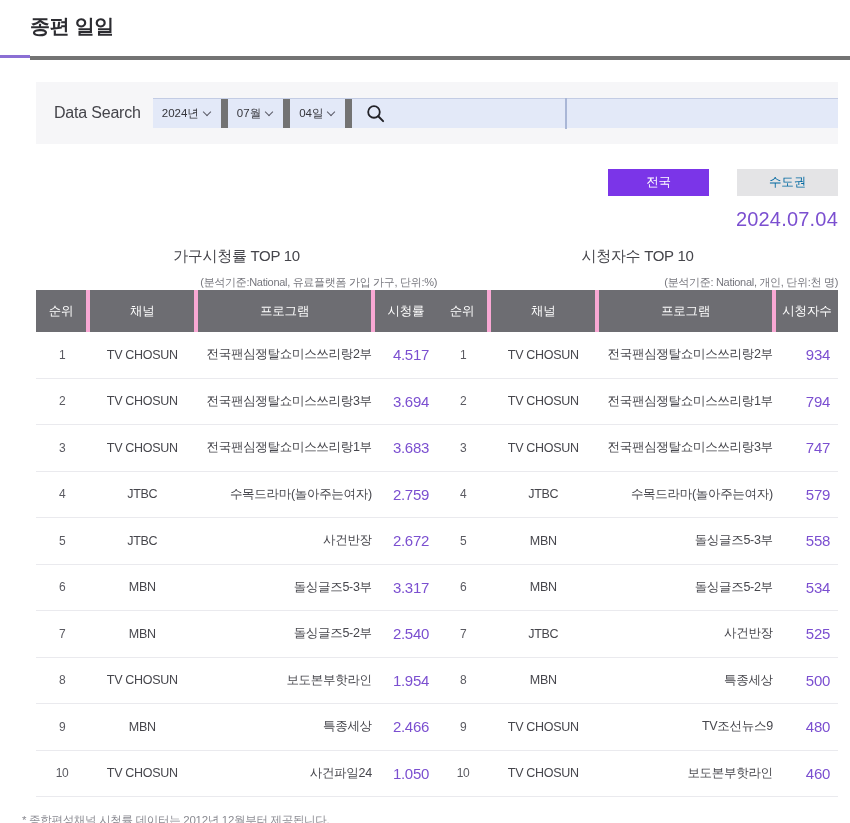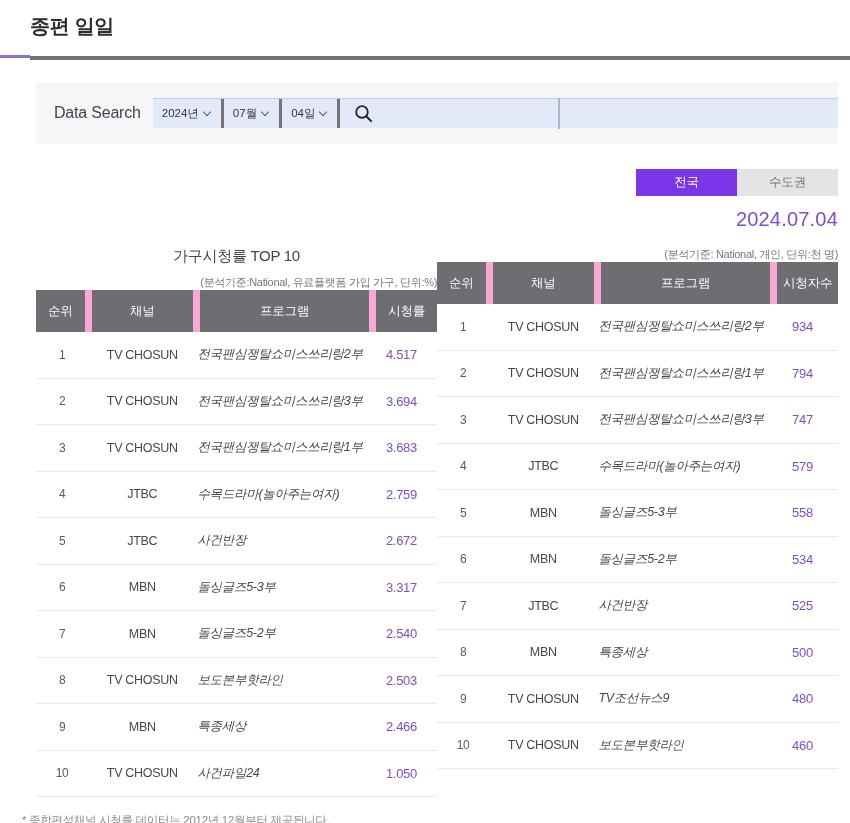--- a/index.html
+++ b/index.html
@@ -78,21 +78,21 @@
     align-items: stretch;
     position: relative;
   }
   .sel {
     display: flex;
     align-items: center;
     gap: 5px;
     padding: 0 9px;
     font-size: 11.5px;
     color: #34343a;
-    border-right: 3px solid #737373;
+    border-right: 7px solid #737373;
     background: #e3e9f8;
     cursor: pointer;
     white-space: nowrap;
   }
   .sel:first-child { border-left: none; }
   .chev {
     width: 8px; height: 8px;
     position: relative;
     top: -1px;
   }
@@ -144,21 +144,22 @@
     font-size: 12.5px;
     cursor: pointer;
     letter-spacing: -0.2px;
   }
   .toggle-btn.active {
     background: #7b35e8;
     color: #ffffff;
   }
   .toggle-btn.inactive {
     background: #e4e4e6;
-    color: #737373;
+    color: #0369a1;
+    margin-left: 28px;
   }
   .date-line {
     text-align: right;
     margin: 12px 12px 0 0;
     font-size: 20px;
     color: #7b4fd0;
     letter-spacing: 0.2px;
     font-weight: 500;
   }
 
@@ -191,38 +192,39 @@
     border-collapse: collapse;
     table-layout: fixed;
   }
   thead th {
     background: #6d6d72;
     color: #ffffff;
     font-size: 12.5px;
     font-weight: normal;
     height: 40px;
     letter-spacing: -0.2px;
-    border-right: 7px solid #f9a8d4;
+    border-right: 4px solid #f9a8d4;
   }
   thead th:last-child { border-right: none; }
   tbody td {
     height: 43.5px;
     font-size: 12.5px;
     color: #46464c;
     border-bottom: 1px solid #eaeaee;
     letter-spacing: -0.3px;
     text-align: center;
   }
   tbody tr:first-child td { border-top: none; }
   td.c-rank { color: #5a5a61; font-size: 12px; }
-  td.c-prog { text-align: left; font-style: italic; }
+  td.c-prog { text-align: right; }
   td.c-val {
     color: #7b4fd0;
+    text-align: right;
     padding-right: 8px;
-    font-size: 13px;
+    font-size: 15px;
   }
   .col-rank { width: 13%; }
   .col-ch { width: 27%; }
   .col-prog { width: 44%; }
   .col-val { width: 16%; }
 
   
   .footer-note {
     margin: 16px 0 0 22px;
     font-size: 11.5px;
@@ -340,39 +342,40 @@
         <tr>
             <td class="c-rank">7</td>
             <td>MBN</td>
             <td class="c-prog">돌싱글즈5-2부</td>
             <td class="c-val">2.540</td>
           </tr>
         <tr>
             <td class="c-rank">8</td>
             <td>TV CHOSUN</td>
             <td class="c-prog">보도본부핫라인</td>
-            <td class="c-val">2.503</td>
+            <td class="c-val">1.954</td>
           </tr>
         <tr>
             <td class="c-rank">9</td>
             <td>MBN</td>
             <td class="c-prog">특종세상</td>
             <td class="c-val">2.466</td>
           </tr>
         <tr>
             <td class="c-rank">10</td>
             <td>TV CHOSUN</td>
             <td class="c-prog">사건파일24</td>
             <td class="c-val">1.050</td>
           </tr>
       </tbody>
     </table>
   </div>
 
   <div class="table-block">
+    <div class="table-title">시청자수 TOP 10</div>
     <div class="table-note">(분석기준: National, 개인, 단위:천 명)</div>
     <table>
       <colgroup>
         <col class="col-rank">
           <col class="col-ch">
           <col class="col-prog">
           <col class="col-val">
       </colgroup>
       <thead>
         <tr>

